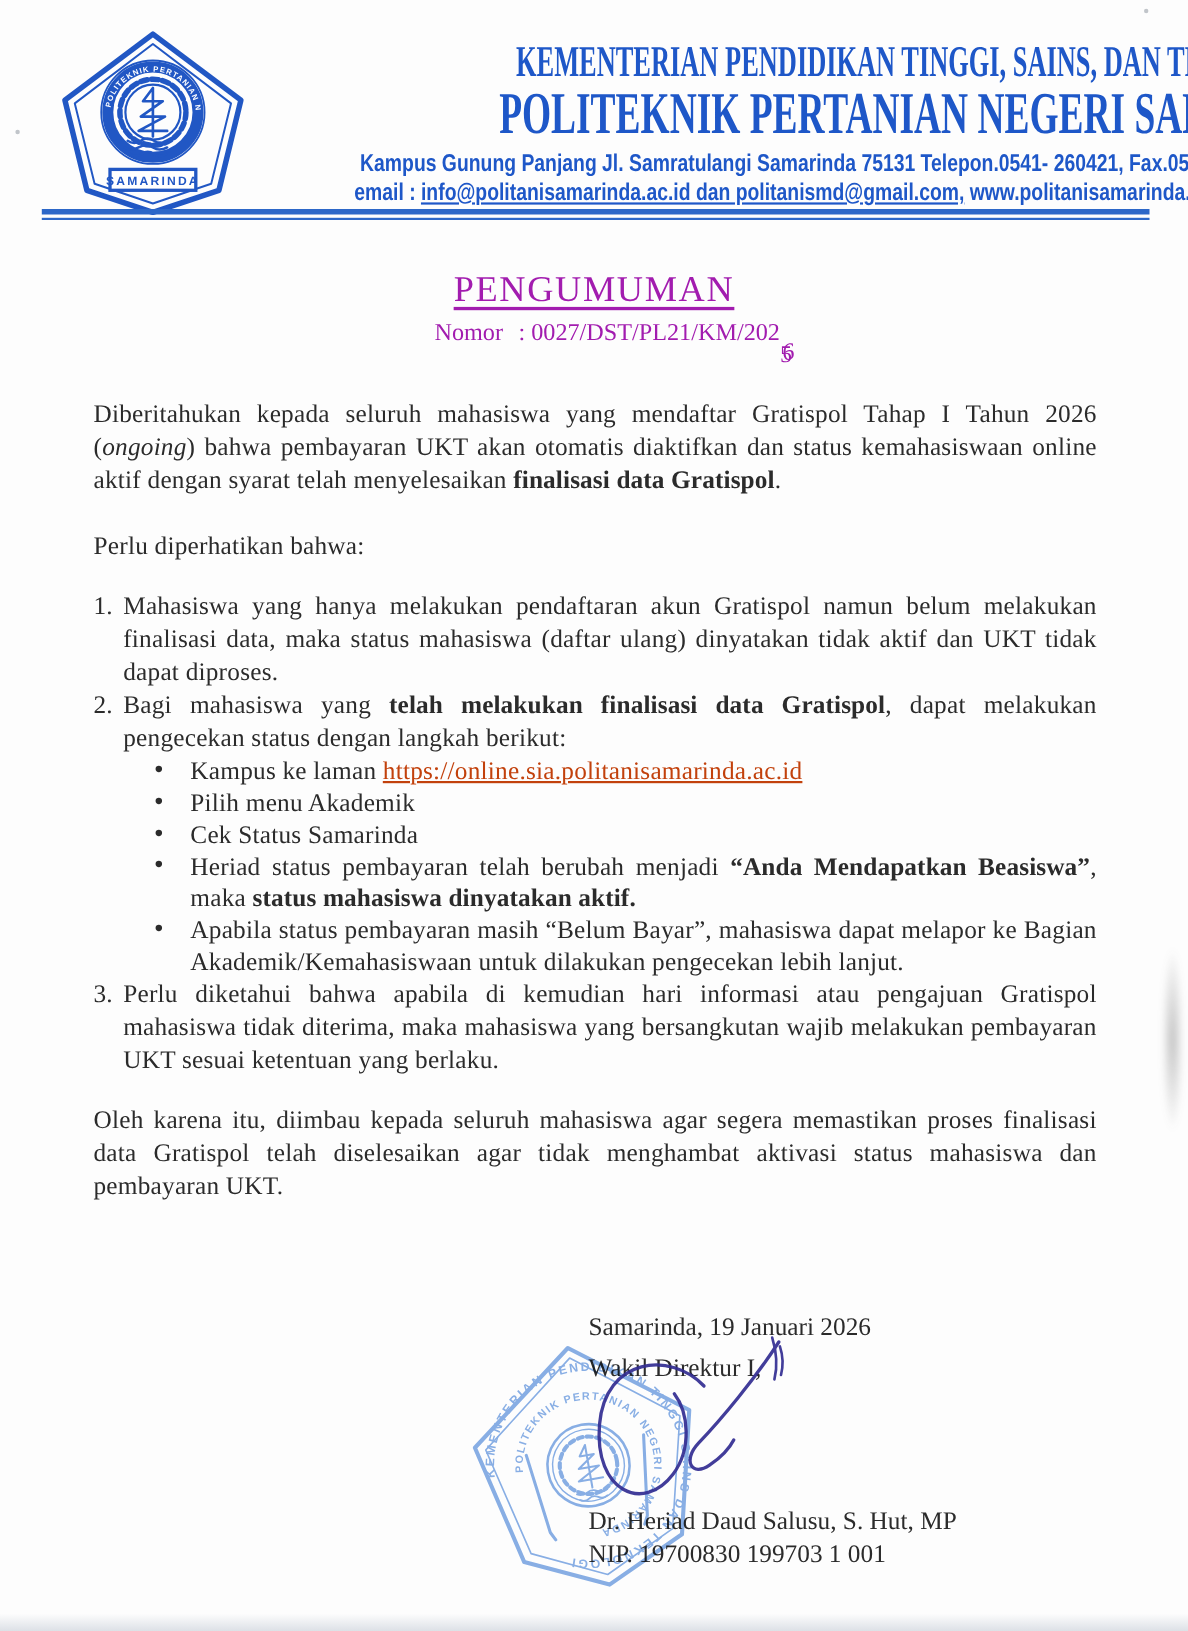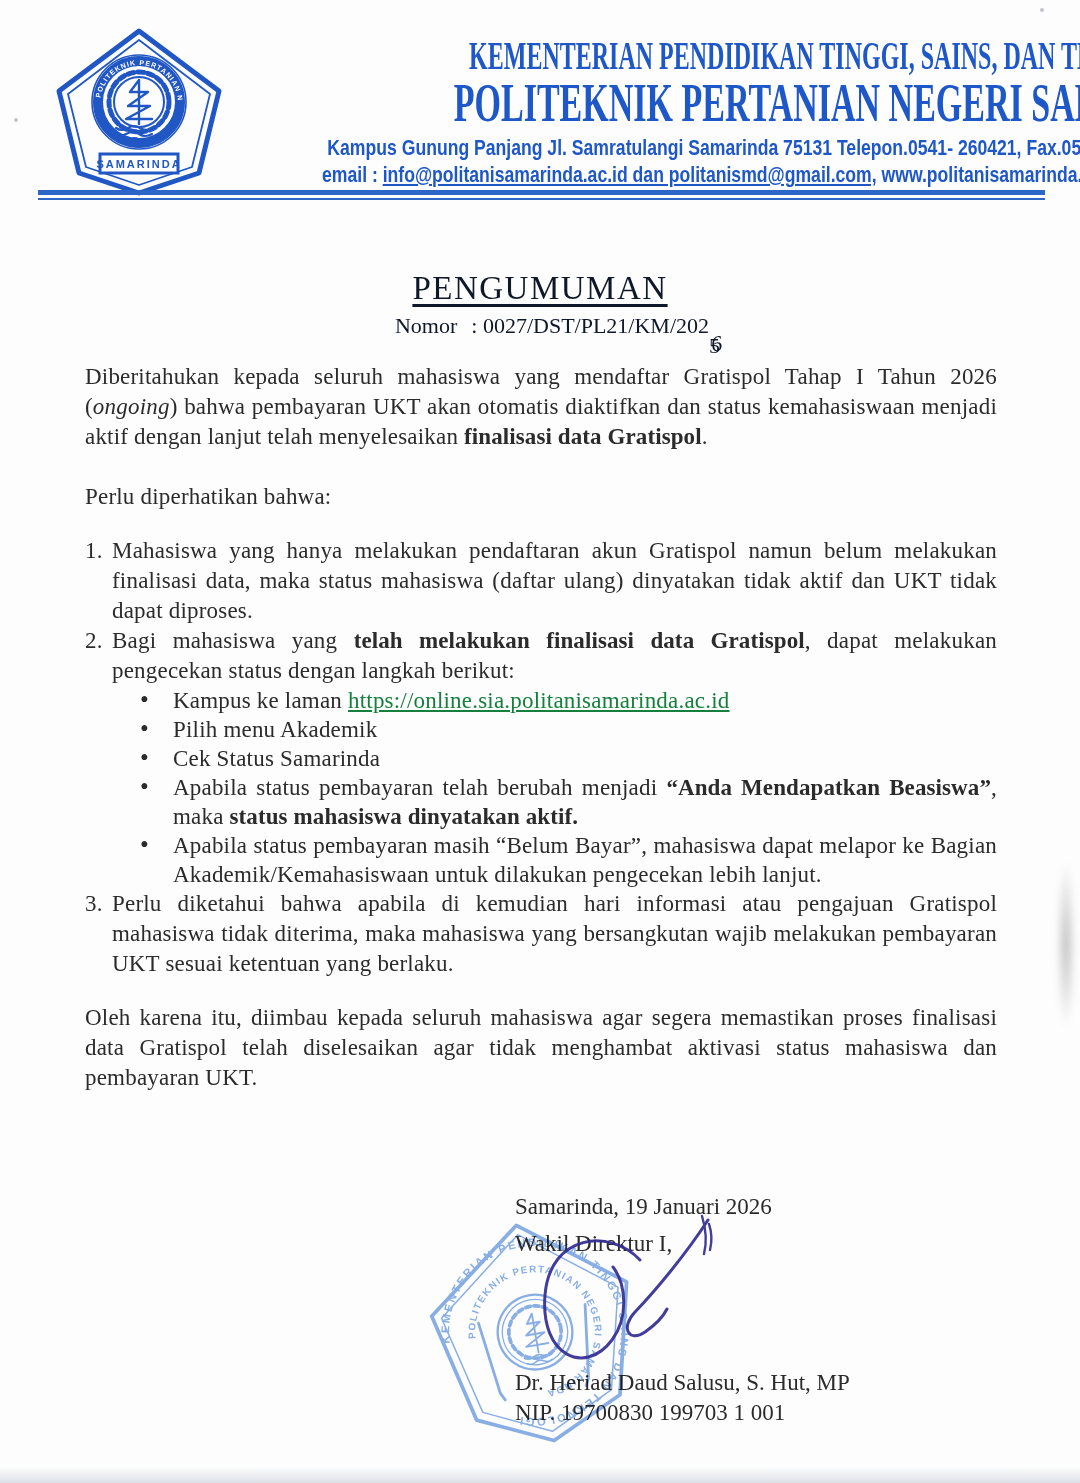--- a/index.html
+++ b/index.html
@@ -15,41 +15,41 @@
   .lh2 span.sq{display:inline-block;transform:scaleX(.63);transform-origin:center;
        font-weight:bold;font-size:54px;line-height:52px;}
   .lh3,.lh4{font-family:"Liberation Sans",sans-serif;font-weight:bold;font-size:22px;line-height:27px;}
   .lh3{margin-top:5px;}
   .lh3 span.sq,.lh4 span.sq{display:inline-block;transform:scaleX(.80);transform-origin:center;white-space:nowrap;}
   .lh4 .ul{text-decoration:underline;}
   .rule{position:absolute;left:38px;top:190px;width:1007px;}
   .rule .r1{height:5px;background:#2c67c8;}
   .rule .r2{height:2px;background:#2c67c8;margin-top:3px;}
   
-  .doc-title{position:absolute;left:0;top:246px;width:1080px;text-align:center;color:#0f172a;margin-top:24px;}
+  .doc-title{position:absolute;left:0;top:246px;width:1080px;text-align:center;color:#a21caf;}
   .doc-title .t{font-size:33px;letter-spacing:1.5px;text-decoration:underline;text-underline-offset:5px;}
   .nomor{font-size:22px;margin-top:6px;padding-left:40px;font-family:Liberation Serif, serif;}
   .nomor .gap{display:inline-block;width:14px;}
   .lastdigit{position:relative;display:inline-block;width:16px;}
   .lastdigit .d-under{position:absolute;left:0;top:0;}
   .lastdigit .d-over{position:absolute;left:2px;top:-2px;font-style:italic;transform:rotate(-9deg);}
   
   .content{position:absolute;left:85px;top:362px;width:912px;font-size:23px;line-height:30px;letter-spacing:.2px;}
   .content p{margin:0;}
   .just{text-align:justify;}
   .sp26{height:30px;}
   .sp22{height:24px;}
   .num-item{position:relative;padding-left:27px;}
   .num-item .num{position:absolute;left:0;top:0;}
   .b-item{position:relative;padding-left:88px;line-height:29px;}
   .b-item .b-dot{position:absolute;left:55px;top:-1px;font-size:25px;}
   .content b{letter-spacing:.1px;}
-  a.doc-link{color:#15803d;text-decoration:underline;text-align:right;}
-  
-  .sig-block{position:absolute;left:515px;top:1192px;font-size:23px;line-height:30px;}
+  a.doc-link{color:#c2410c;text-decoration:underline;text-align:right;}
+  
+  .sig-block{position:absolute;left:535px;top:1192px;font-size:23px;line-height:30px;}
   .sig-block .row2{margin-top:7px;}
   .sig-gap{height:109px;}
   .stamp{position:absolute;left:423px;top:1210px;mix-blend-mode:multiply;opacity:.72;}
   .ink{position:absolute;left:420px;top:1190px;}
   
   .edge-bottom{position:absolute;left:0;bottom:0;width:1080px;height:16px;
       background:linear-gradient(#fdfdfd,#dce0e6);}
   .smudge{position:absolute;left:1056px;top:860px;width:20px;height:170px;
       background:radial-gradient(ellipse at center,rgba(60,60,60,.30),rgba(60,60,60,0) 70%);
       filter:blur(3px);}
@@ -104,21 +104,21 @@
 
   <div class="doc-title">
     <div class="t">PENGUMUMAN</div>
     <div class="nomor">
       <span>Nomor</span><span class="gap"></span><span>:</span>
       <span>0027/DST/PL21/KM/202</span><span class="lastdigit"><span class="d-under">5</span><span class="d-over">6</span></span>
     </div>
   </div>
 
   <div class="content">
-    <p class="just"><span>Diberitahukan kepada seluruh mahasiswa yang mendaftar Gratispol Tahap I Tahun 2026 (</span><i>ongoing</i><span>) bahwa pembayaran UKT akan otomatis diaktifkan dan status kemahasiswaan menjadi aktif dengan lanjut telah menyelesaikan </span><b>finalisasi data Gratispol</b><span>.</span></p>
+    <p class="just"><span>Diberitahukan kepada seluruh mahasiswa yang mendaftar Gratispol Tahap I Tahun 2026 (</span><i>ongoing</i><span>) bahwa pembayaran UKT akan otomatis diaktifkan dan status kemahasiswaan online aktif dengan syarat telah menyelesaikan </span><b>finalisasi data Gratispol</b><span>.</span></p>
     <div class="sp26"></div>
     <p>Perlu diperhatikan bahwa:</p>
     <div class="sp22"></div>
 
     <div class="num-item just">
       <span class="num">1.</span>
       <span>Mahasiswa yang hanya melakukan pendaftaran akun Gratispol namun belum melakukan finalisasi data, maka status mahasiswa (daftar ulang) dinyatakan tidak aktif dan UKT tidak dapat diproses.</span>
     </div>
     <div class="num-item just">
       <span class="num">2.</span>
@@ -132,21 +132,21 @@
     <div class="b-item">
       <span class="b-dot">•</span>
       <span>Pilih menu Akademik</span>
     </div>
     <div class="b-item">
       <span class="b-dot">•</span>
       <span>Cek Status Samarinda</span>
     </div>
     <div class="b-item just">
       <span class="b-dot">•</span>
-      <span>Apabila status pembayaran telah berubah menjadi </span><b>“Anda Mendapatkan Beasiswa”</b><span>, maka </span><b>status mahasiswa dinyatakan aktif.</b>
+      <span>Heriad status pembayaran telah berubah menjadi </span><b>“Anda Mendapatkan Beasiswa”</b><span>, maka </span><b>status mahasiswa dinyatakan aktif.</b>
     </div>
     <div class="b-item just">
       <span class="b-dot">•</span>
       <span>Apabila status pembayaran masih “Belum Bayar”, mahasiswa dapat melapor ke Bagian Akademik/Kemahasiswaan untuk dilakukan pengecekan lebih lanjut.</span>
     </div>
 
     <div class="num-item just">
       <span class="num">3.</span>
       <span>Perlu diketahui bahwa apabila di kemudian hari informasi atau pengajuan Gratispol mahasiswa tidak diterima, maka mahasiswa yang bersangkutan wajib melakukan pembayaran UKT sesuai ketentuan yang berlaku.</span>
     </div>

